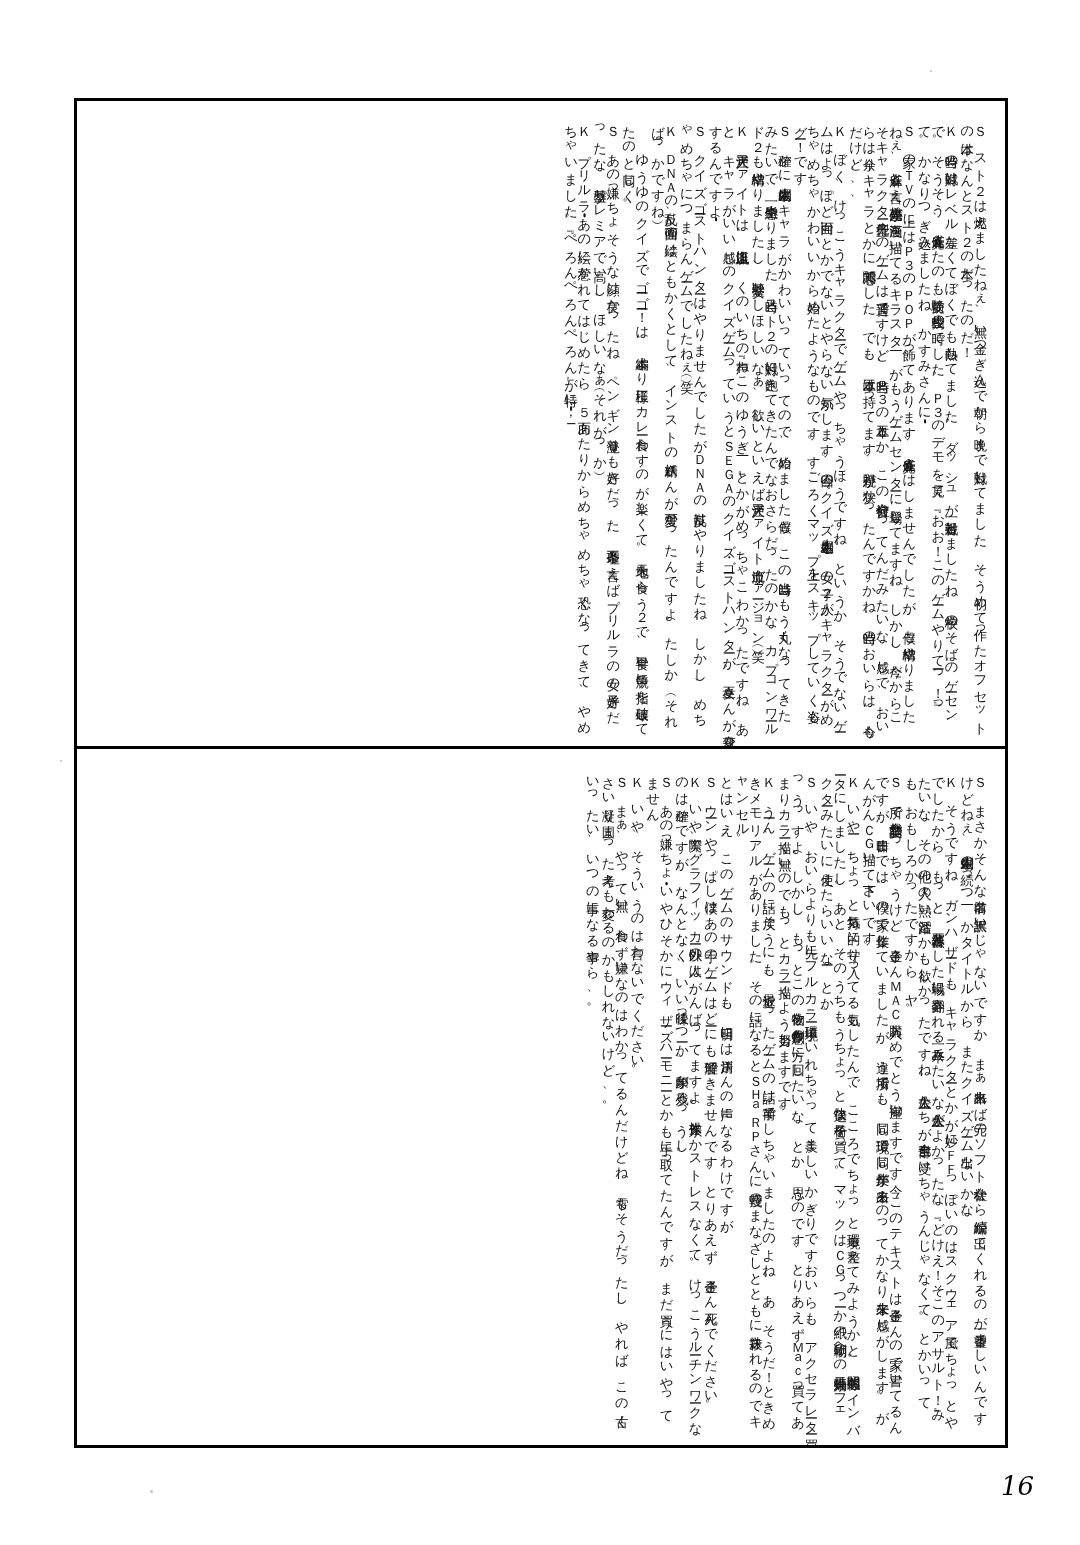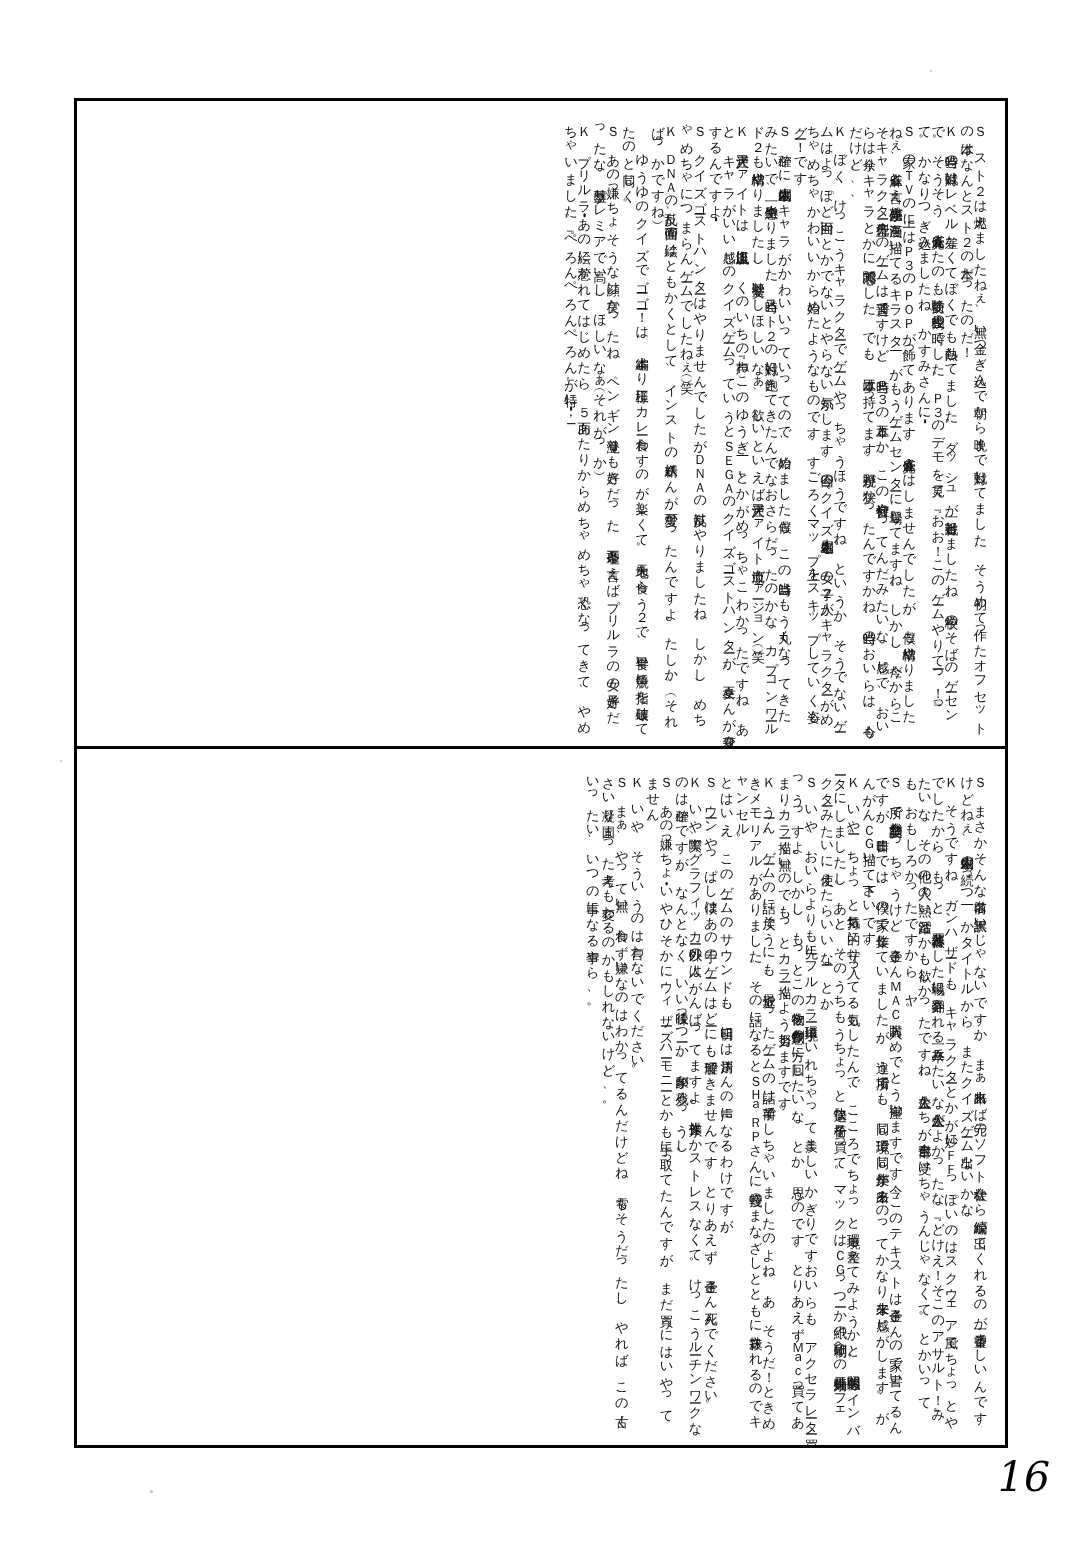--- a/index.html
+++ b/index.html
@@ -71,25 +71,25 @@
     margin-left: 2.4px;
     white-space: pre-wrap;
     word-break: break-all;
     color: #141414;
   }
   .panel-top .vcol { font-size: 13.3px; }
   .panel-bottom .vcol { font-size: 13.3px; }
 
   .page-number {
     position: absolute;
-    right: 30px;
+    right: 46px;
     bottom: 44px;
     font-family: "DejaVu Serif", "Liberation Serif", serif;
     font-style: italic;
-    font-size: 41px;
+    font-size: 26px;
     color: #000000;
   }
   
   .speck {
     position: absolute;
     background: #000;
     opacity: 0.25;
     border-radius: 50%;
   }
 </style>

